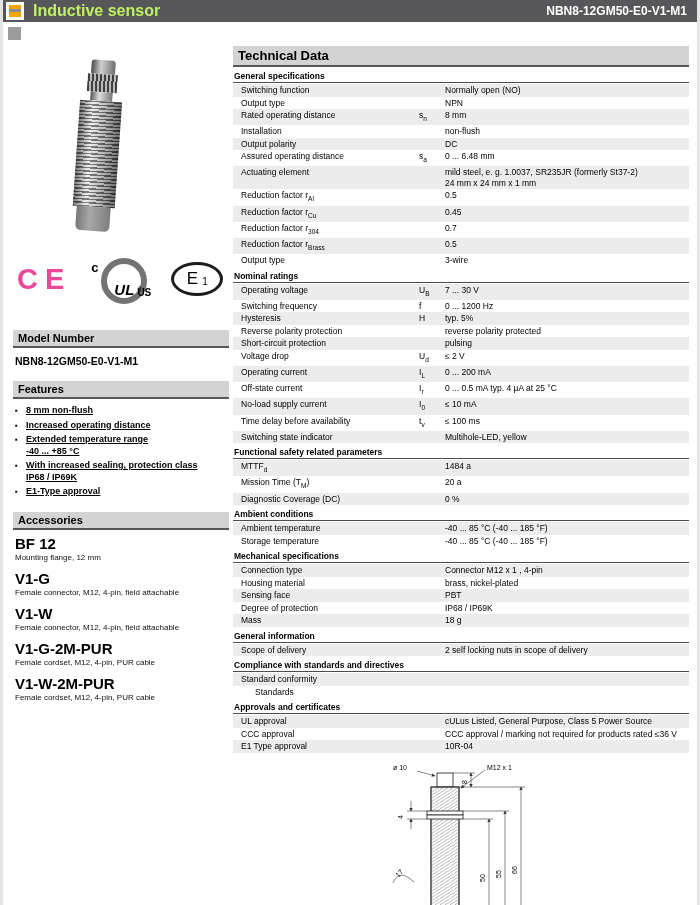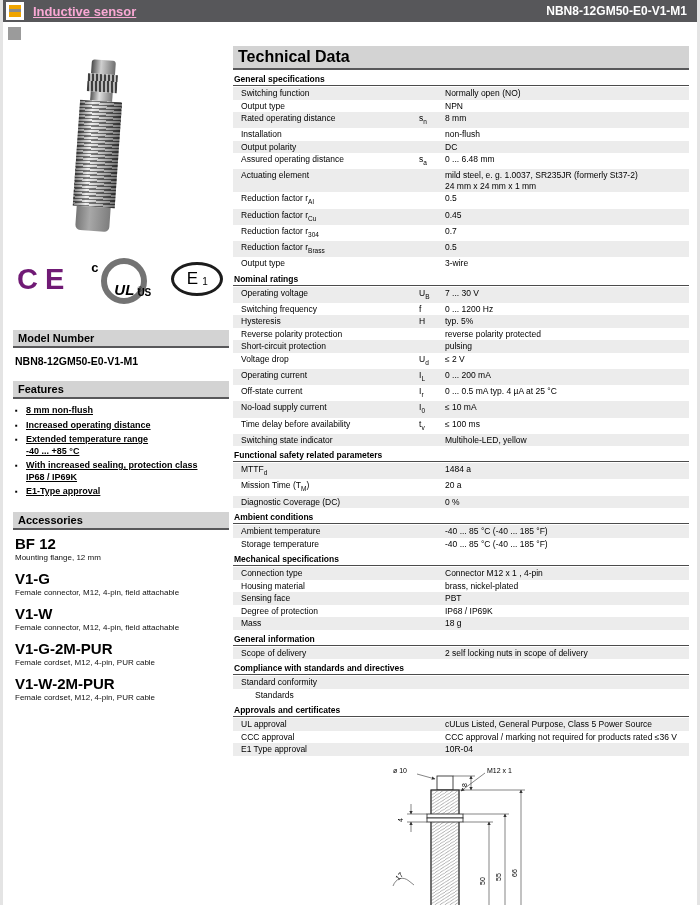--- a/index.html
+++ b/index.html
@@ -8,46 +8,46 @@
     font-family:"Liberation Sans", sans-serif; color:#000;
     overflow:hidden;
   }
   .page { position:absolute; inset:0; border-left:3px solid #e4e4e4; border-right:3px solid #e4e4e4; box-sizing:border-box; }
 
   
   .topbar { position:absolute; top:0; left:0; right:0; height:22px; background:#57575a; display:flex; align-items:center; }
   .brand-icon { width:18px; height:18px; background:#fff; margin:0 9px 0 3px; position:relative; flex:none; }
   .brand-icon .glyph { position:absolute; left:3px; top:3px; width:12px; height:12px; background:#f0a500; }
   .brand-icon .glyph:after { content:""; position:absolute; left:0; top:4px; width:12px; height:3px; background:#8c8c8c; }
-  .topbar-title { color:#f9a8d4; font-weight:bold; font-size:13px;text-decoration:underline; }
+  .topbar-title { color:#bef264; font-weight:bold; font-size:16px; }
   .topbar-part { margin-left:auto; margin-right:10px; color:#fff; font-weight:bold; font-size:12px; }
   .corner-marker { position:absolute; top:27px; left:5px; width:13px; height:13px; background:#9b9b9b; }
 
   
   .content { position:absolute; top:46px; left:0; right:0; display:flex; }
   .left-col { width:226px; flex:none; padding-left:10px; box-sizing:border-box; }
   .right-col { flex:1; padding-right:8px; padding-left:4px; box-sizing:border-box; }
 
   
-  .bar { background:#d3d3d3; border-bottom:2px solid #58585a; font-weight:bold; font-size:16px; padding:2px 5px 2px 5px; margin:0 0 3px 0; }
+  .bar { background:#d3d3d3; border-bottom:2px solid #58585a; font-weight:bold; font-size:13px; padding:2px 5px 2px 5px; margin:0 0 3px 0; }
   .bar.small { font-size:11px; }
 
   
   .photo { position:relative; height:196px; margin:8px 0 4px 0; }
   .sensor { position:absolute; left:64px; top:6px; transform:rotate(4deg); }
   .s-plug  { width:24px; height:14px; margin:0 auto; background:linear-gradient(90deg,#4a4a4a,#cfcfcf 40%,#6e6e6e); border-radius:3px 3px 0 0; }
   .s-knurl { width:30px; height:18px; margin:0 auto; background:repeating-linear-gradient(90deg,#3f3f3f 0 2px,#b9b9b9 2px 4px); }
   .s-neck  { width:22px; height:9px;  margin:0 auto; background:linear-gradient(90deg,#555,#e0e0e0 40%,#777); }
   .s-body  { width:42px; height:106px; margin:0 auto;
              background-image:repeating-linear-gradient(180deg, rgba(0,0,0,.45) 0 1.5px, rgba(255,255,255,.18) 1.5px 3.5px),
                               linear-gradient(90deg,#5c5c5c 0%,#ececec 30%,#cfcfcf 45%,#9a9a9a 70%,#4f4f4f 100%); }
   .s-tip   { width:34px; height:24px; margin:0 auto; background:linear-gradient(90deg,#777,#a8a8a8 40%,#7d7d7d); border-radius:0 0 5px 5px; }
 
   .logos { display:flex; align-items:center; gap:20px; height:50px; margin:2px 0 26px 4px; }
-  .ce-mark { font-size:29px; font-weight:600; letter-spacing:7px; color:#701a75; }
+  .ce-mark { font-size:29px; font-weight:600; letter-spacing:7px; color:#ec4899; }
   .ul-logo { position:relative; width:60px; height:46px; }
   .ul-c  { position:absolute; left:0; top:4px; font-size:13px; font-weight:bold; }
   .ul-circle { position:absolute; left:10px; top:2px; width:34px; height:34px; border:6px solid #737373; border-radius:50%;
                display:flex; align-items:flex-end; justify-content:center; }
   .ul-ul { font-style:italic; font-weight:bold; font-size:15px; }
   .ul-r  { position:absolute; left:46px; top:30px; font-size:7px; }
   .ul-us { position:absolute; right:0; bottom:4px; font-size:10px; font-weight:bold; }
   .e1-logo { width:52px; height:34px; border:3px solid #1c1c1c; border-radius:50%;
              display:flex; align-items:center; justify-content:center; gap:4px; box-sizing:border-box; }
   .e1-e { font-size:17px; }

